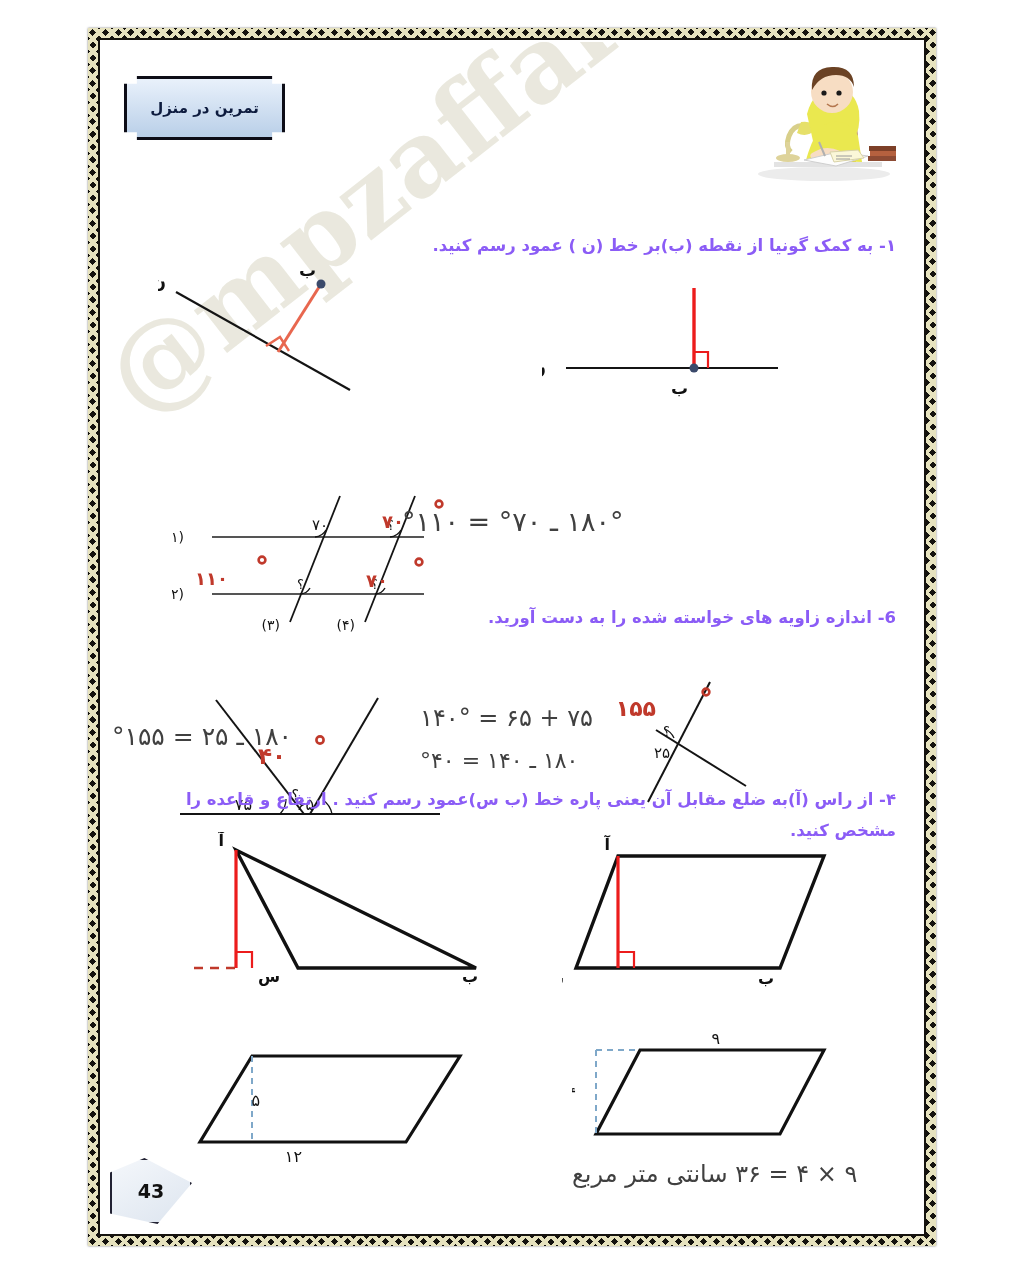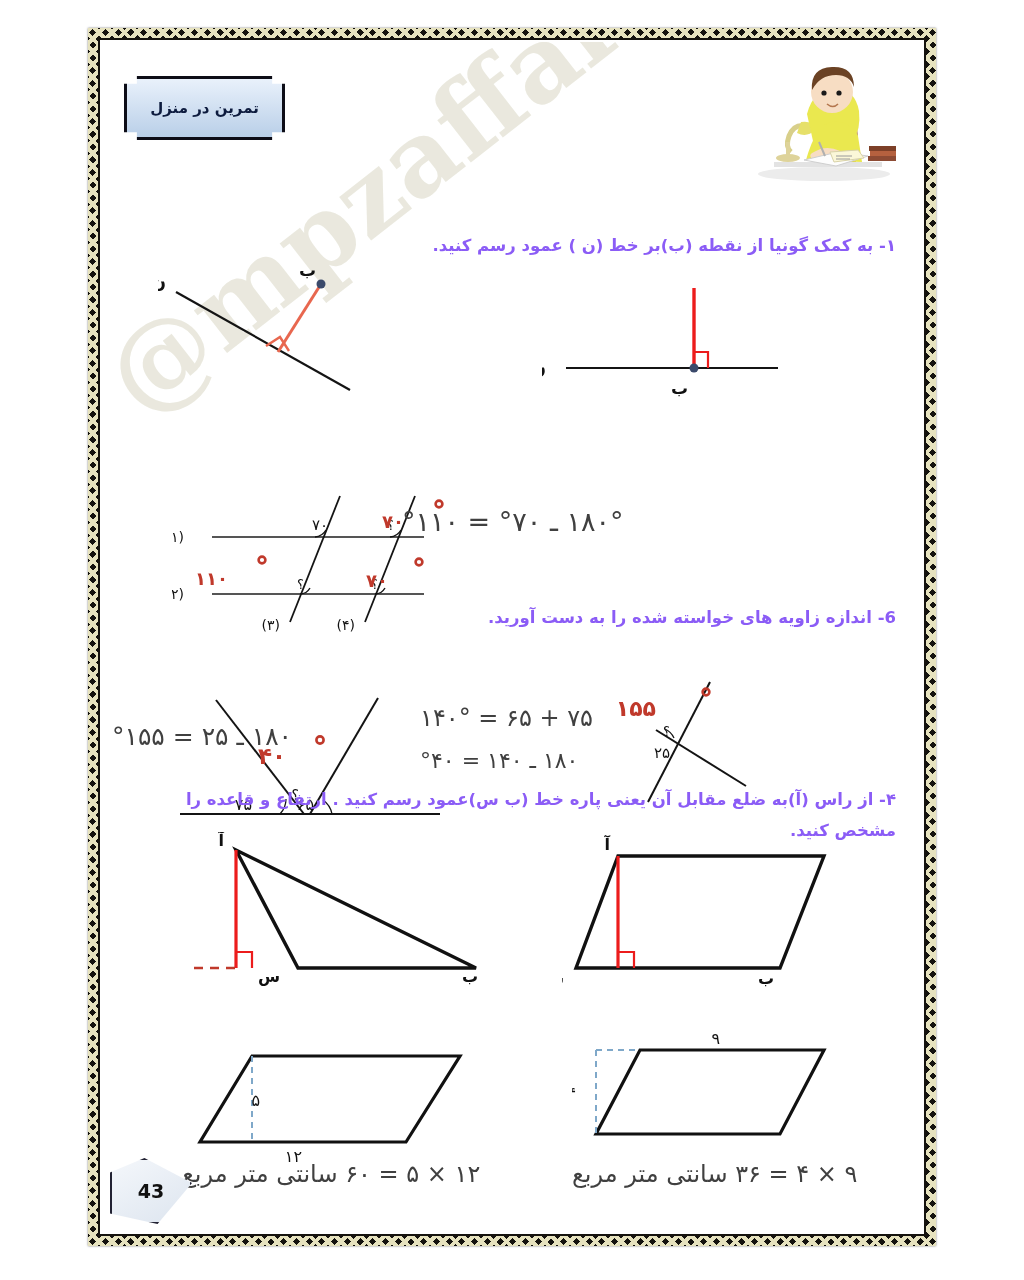--- a/index.html
+++ b/index.html
@@ -239,19 +239,18 @@
     <svg class="fig" style="left:470px;top:990px;width:280px;height:132px;" viewBox="0 0 280 132">
       <path d="M68 18 L252 18 L208 102 L24 102 Z" fill="none" stroke="#111" stroke-width="3.2"></path>
       <g stroke="#7fa8c9" stroke-width="2" stroke-dasharray="6 5">
         <line x1="24" y1="18" x2="68" y2="18"></line>
         <line x1="24" y1="18" x2="24" y2="102"></line>
       </g>
       <text x="4" y="66" font-size="16" fill="#111">۴</text>
       <text x="148" y="12" font-size="16" fill="#111">۹</text>
     </svg>
 
-    <div class="ans-red" style="left:80px;top:1118px;font-size:24px;">۱۲ × ۵ = ۶۰ سانتی متر مربع</div>
     <div class="ans-red" style="left:470px;top:1118px;font-size:24px;">۹ × ۴ = ۳۶ سانتی متر مربع</div>
 
     <div class="page-num">43</div>
 
   </div>
 </div>
 
 </body></html>

